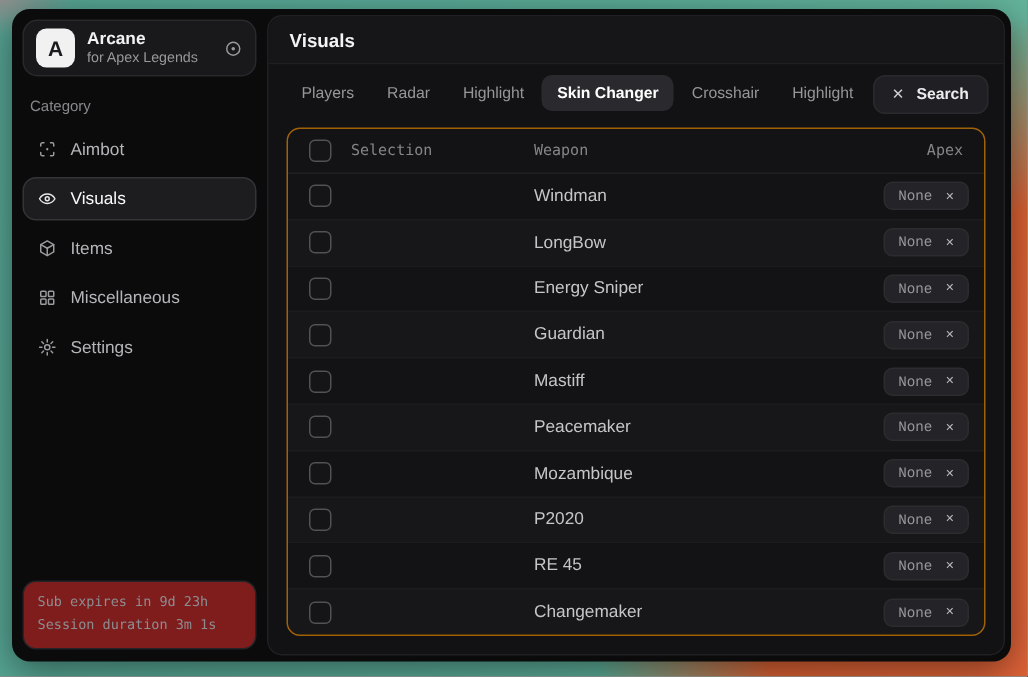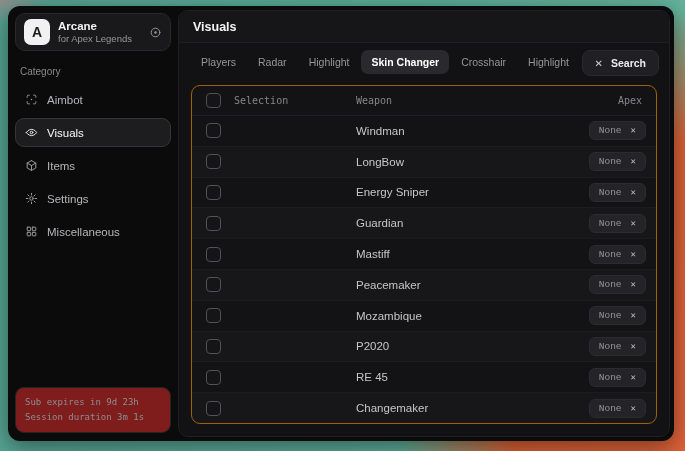--- a/index.html
+++ b/index.html
@@ -157,37 +157,37 @@
                 <path d="M4 7.5l8 4.5 8-4.5"></path>
                 <path d="M12 12v9"></path>
               </svg>
             </span>
     <span class="nav-label">Items</span>
   </div>
 
   <div class="nav-item">
     <span class="nav-ic">
               <svg viewBox="0 0 24 24" width="13" height="13" fill="none" stroke="currentColor" stroke-width="1.8" stroke-linecap="round" stroke-linejoin="round">
-                <circle cx="12" cy="12" r="3.2"></circle>
-                <path d="M12 2.5v3M12 18.5v3M2.5 12h3M18.5 12h3M5.3 5.3l2.1 2.1M16.6 16.6l2.1 2.1M18.7 5.3l-2.1 2.1M7.4 16.6l-2.1 2.1"></path>
-              </svg>
-            </span>
-    <span class="nav-label">Settings</span>
-  </div>
-
-  <div class="nav-item">
-    <span class="nav-ic">
-              <svg viewBox="0 0 24 24" width="13" height="13" fill="none" stroke="currentColor" stroke-width="1.8" stroke-linecap="round" stroke-linejoin="round">
                 <rect x="4" y="4" width="6.5" height="6.5" rx="1"></rect>
                 <rect x="13.5" y="4" width="6.5" height="6.5" rx="1"></rect>
                 <rect x="4" y="13.5" width="6.5" height="6.5" rx="1"></rect>
                 <rect x="13.5" y="13.5" width="6.5" height="6.5" rx="1"></rect>
               </svg>
             </span>
     <span class="nav-label">Miscellaneous</span>
+  </div>
+
+  <div class="nav-item">
+    <span class="nav-ic">
+              <svg viewBox="0 0 24 24" width="13" height="13" fill="none" stroke="currentColor" stroke-width="1.8" stroke-linecap="round" stroke-linejoin="round">
+                <circle cx="12" cy="12" r="3.2"></circle>
+                <path d="M12 2.5v3M12 18.5v3M2.5 12h3M18.5 12h3M5.3 5.3l2.1 2.1M16.6 16.6l2.1 2.1M18.7 5.3l-2.1 2.1M7.4 16.6l-2.1 2.1"></path>
+              </svg>
+            </span>
+    <span class="nav-label">Settings</span>
   </div>
 </nav>
 
       <div class="status-card">
         <div>Sub expires in 9d 23h</div>
         <div>Session duration 3m 1s</div>
       </div>
     </aside>
 
     <main class="main">

